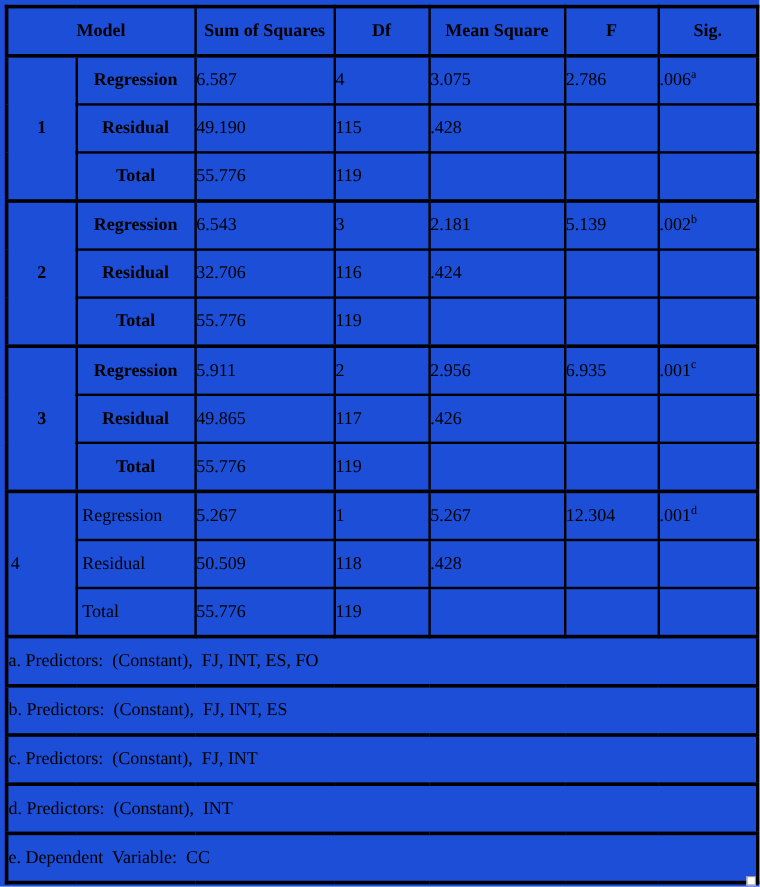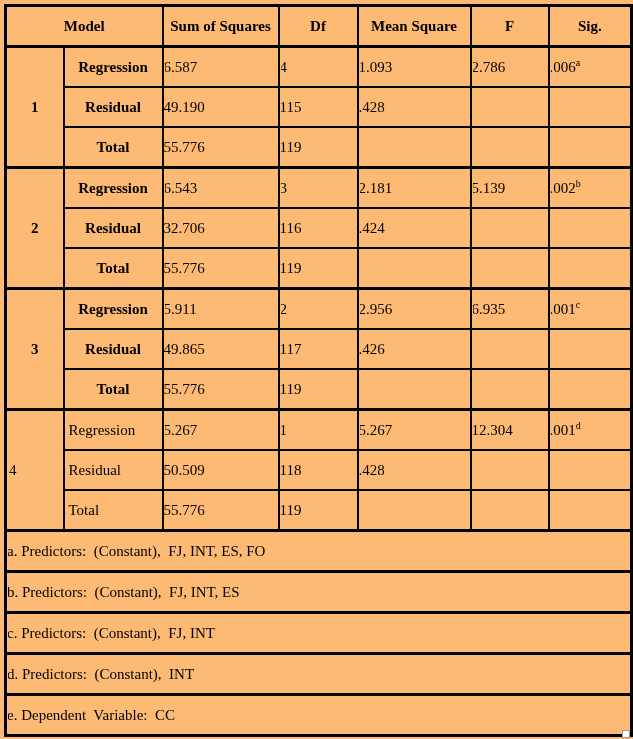--- a/index.html
+++ b/index.html
@@ -1,19 +1,19 @@
 <!DOCTYPE html>
 <html><head>
 <meta charset="utf-8">
 <style>
   html, body { margin: 0; padding: 0; background: #ffffff; }
   .page {
     position: relative;
     width: 633px; height: 739px;
-    background: #fdba74;
+    background: #1d4ed8;
     font-family: "Liberation Serif", "DejaVu Serif", serif;
     color: #000000;
     overflow: hidden;
   }
   table.anova {
     position: absolute; left: 4px; top: 4px;
     border-collapse: collapse;
     table-layout: fixed;
     width: 626px;
     border: 3px solid #000;
@@ -23,21 +23,21 @@
     height: 38px;
     font-size: 15px;
     vertical-align: middle;
     padding: 0;
     overflow: hidden;
   }
   table.anova th {
     font-weight: bold;
     text-align: center;
   }
-  tr.sep td, tr.sep th { border-top-width: 3px; border-radius: 13px; }
+  tr.sep td, tr.sep th { border-top-width: 3px; }
   td.num {
     text-align: left;
     padding-left: 5px;
   }
   td.lbl {
     font-weight: bold;
     text-align: center;
   }
   td.modelnum {
     font-weight: bold;
@@ -85,21 +85,21 @@
       <th>Mean Square</th>
       <th>F</th>
       <th>Sig.</th>
     </tr>
 
     <tr class="sep">
       <td class="modelnum" rowspan="3">1</td>
       <td class="lbl">Regression</td>
       <td class="num">6.587</td>
       <td class="num">4</td>
-      <td class="num">1.093</td>
+      <td class="num">3.075</td>
       <td class="num">2.786</td>
       <td class="num"><span>.006</span><sup class="sig-sup">a</sup></td>
     </tr>
     <tr>
       <td class="lbl">Residual</td>
       <td class="num">49.190</td>
       <td class="num">115</td>
       <td class="num">.428</td>
       <td class="num"></td>
       <td class="num"></td>

